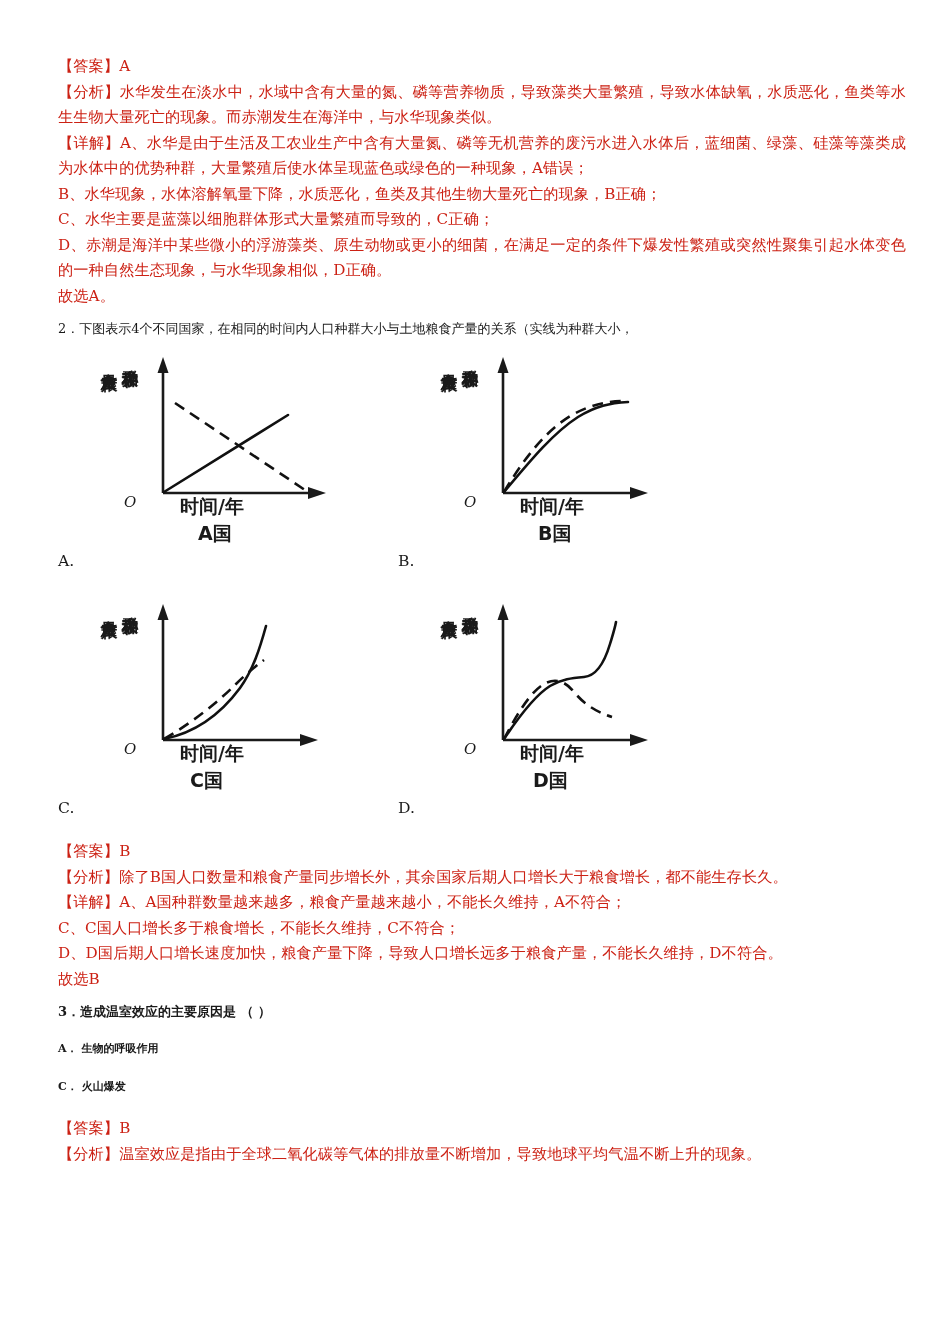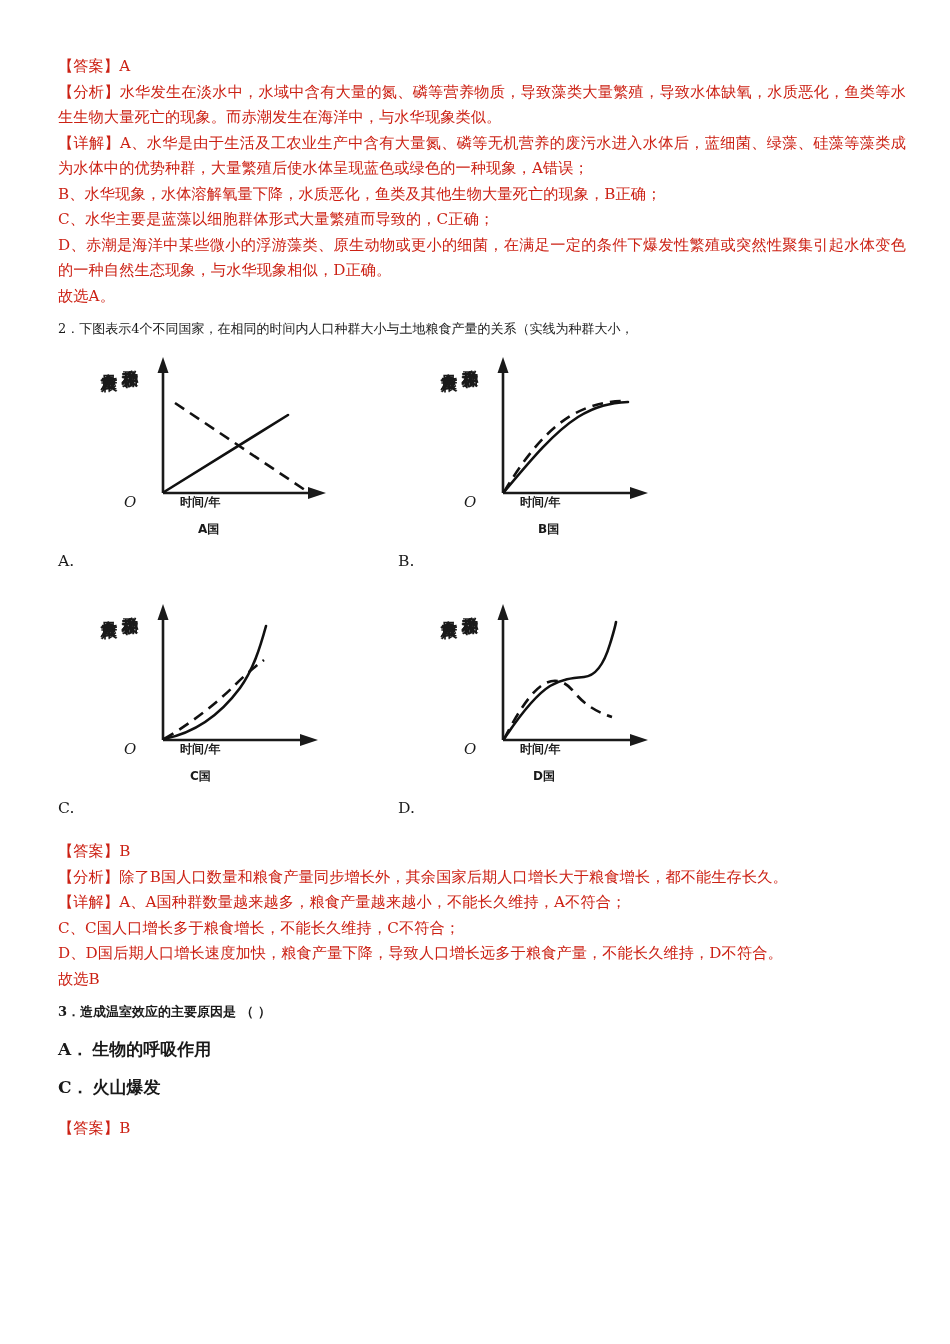--- a/index.html
+++ b/index.html
@@ -42,21 +42,21 @@
     text-align: justify;
   }
   .qline {
     font-size: 13px;
     line-height: 36px;
     color: #1a1a1a;
   }
 
   .opt-row {
     display: flex;
-    font-size: 17px;
+    font-size: 11px;
     line-height: 38px;
     color: #1a1a1a;
   }
   .opt-cell { width: 50%; }
   .opt-cell .oletter { margin-right: 4px; }
 
   
   .figures {
     position: relative;
     width: 848px;
@@ -95,36 +95,36 @@
     letter-spacing: 0px;
     color: #1a1a1a;
     font-family: "DejaVu Sans", "Liberation Sans", sans-serif;
     font-weight: 600;
   }
   .ylabel-outer { left: 42px; top: 8px; }
   .ylabel-inner { left: 63px; top: 4px; }
 
   .xlabel {
     position: absolute;
-    font-size: 12px;
+    font-size: 19px;
     color: #1a1a1a;
     font-family: "DejaVu Sans", "Liberation Sans", sans-serif;
     font-weight: 600;
     white-space: nowrap;
   }
   .origin-label {
     position: absolute;
     font-size: 15px;
     font-style: italic;
     color: #1a1a1a;
     font-family: "DejaVu Serif", "Liberation Serif", serif;
   }
   .fig-caption {
     position: absolute;
-    font-size: 12px;
+    font-size: 19px;
     color: #1a1a1a;
     font-family: "DejaVu Sans", "Liberation Sans", sans-serif;
     font-weight: 600;
     white-space: nowrap;
   }
   svg { display: block; }
   .axis { stroke: #1a1a1a; stroke-width: 2.6; fill: none; }
   .solidcurve { stroke: #111111; stroke-width: 2.6; fill: none; stroke-linecap: round; }
   .dashcurve { stroke: #111111; stroke-width: 2.6; fill: none; stroke-dasharray: 11 7; stroke-linecap: butt; }
   .arrowhead { fill: #1a1a1a; }
@@ -264,16 +264,17 @@
 
       <div class="opt-row">
         <div class="opt-cell">
           <span class="oletter">C．</span><span>火山爆发</span>
         </div>
       </div>
     </div>
 
     <div style="margin-top:10px;">
       <div class="line red">【答案】B</div>
+      <div class="line red">【分析】温室效应是指由于全球二氧化碳等气体的排放量不断增加，导致地球平均气温不断上升的现象。</div>
     </div>
 
   </div>
 </div>
 
 </body></html>

